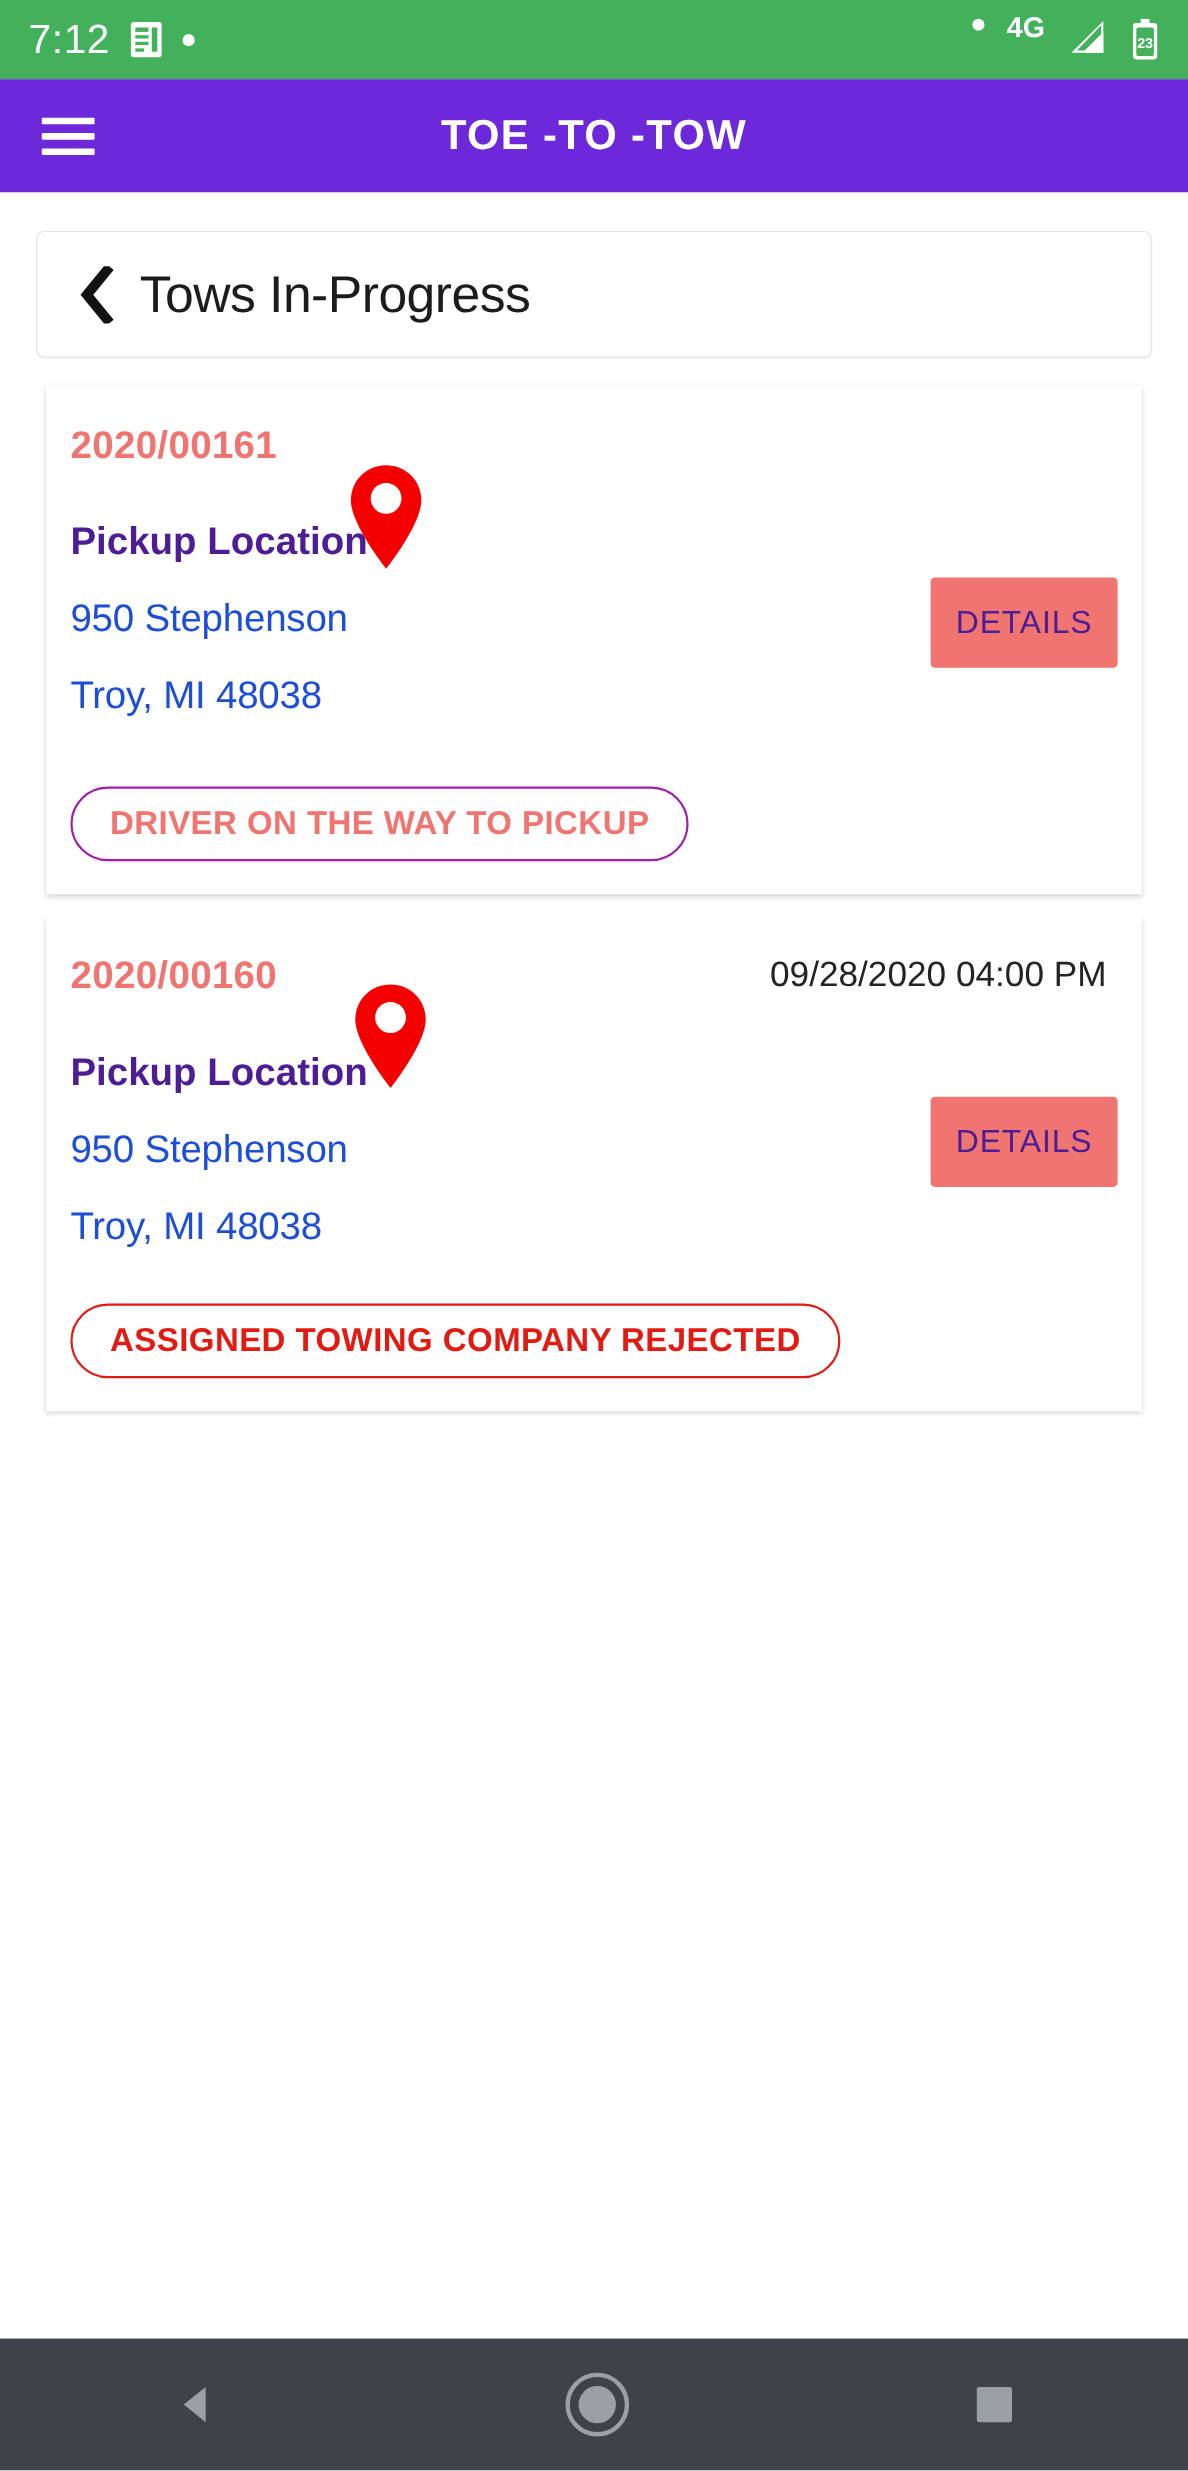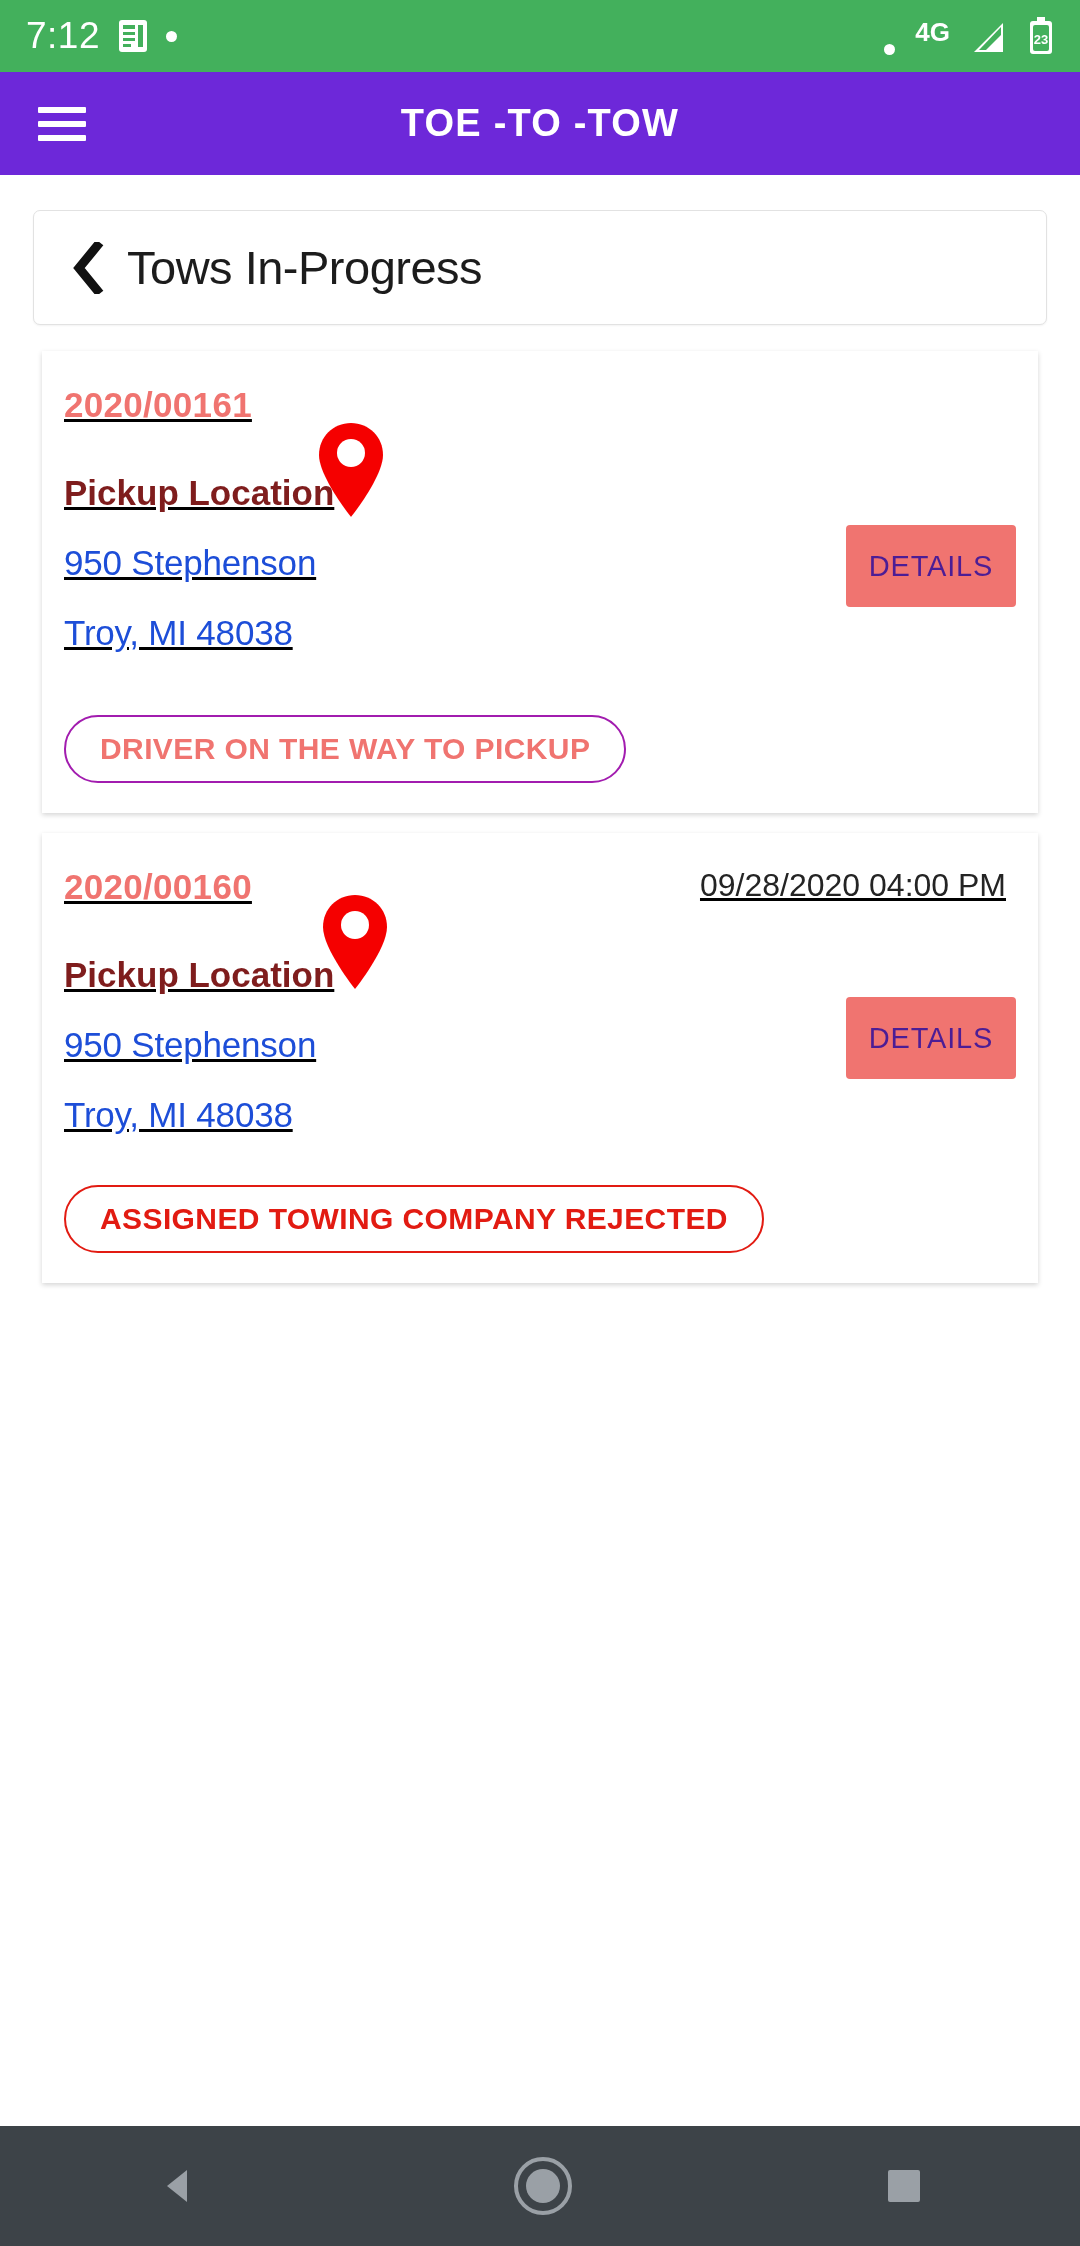--- a/index.html
+++ b/index.html
@@ -11,21 +11,21 @@
     position:relative;
   }
 
   
   .status-bar{
     height:72px; background:#43b05c;
     display:flex; align-items:center; justify-content:space-between;
     padding:0 26px; color:#fff;
   }
   .sb-left{ display:flex; align-items:center; gap:18px; }
-  .sb-right{ display:flex; align-items:flex-end; gap:20px; }
+  .sb-right{ display:flex; align-items:flex-start; gap:20px; }
   .sb-time{ font-size:37px; font-weight:400; letter-spacing:0.5px; }
   .sb-dot{ width:11px; height:11px; border-radius:50%; background:#fff; }
   .sb-4g{ font-size:26px; font-weight:700; position:relative; top:-7px; }
   .news-icon svg, .signal-icon svg, .batt-icon svg{ display:block; }
 
   
   .app-bar{
     height:103px; background:#6d28d9;
     display:flex; align-items:center; position:relative;
   }
@@ -57,21 +57,21 @@
   }
   .back-chevron{
     margin-left:35px; margin-right:22px;
     display:flex; align-items:center; cursor:pointer;
   }
   .page-head-title{
     font-size:47px; color:#1c1c1c; font-weight:400; letter-spacing:-0.5px;
   }
 
   
-  .card-list{ margin:26px 42px 0 42px;text-decoration:underline; }
+  .card-list{ margin:26px 42px 0 42px; }
   .tow-card{
     background:#fff;
     box-shadow:0 2px 5px rgba(0,0,0,0.17);
     position:relative;
     padding:34px 30px 30px 22px;
     margin-bottom:20px;
   }
   .card-top{
     display:flex; justify-content:space-between; align-items:flex-start;
   }
@@ -82,21 +82,21 @@
     font-size:32px; color:#242424; font-weight:400; padding-right:2px;
   }
 
   .card-mid{ display:flex; position:relative; margin-top:4px; }
   .loc-block{ flex:1; }
   .loc-pin{
     position:absolute; left:252px; top:-8px;
   }
   .loc-pin.c2{ left:256px; top:-18px; }
   .loc-label{
-    font-size:35px; font-weight:700; color:#7f1d1d;
+    font-size:35px; font-weight:700; color:#4c1d95;
     margin-top:44px;
   }
   .loc-line{
     font-size:35px; color:#1d4ed8; margin-top:30px; letter-spacing:-0.2px;
   }
   .details-btn{
     position:absolute; right:-8px; top:96px;
     width:170px; height:82px;
     background:#f07470; border:none; border-radius:4px;
     color:#4c1d95; font-size:29px; letter-spacing:0.8px;

